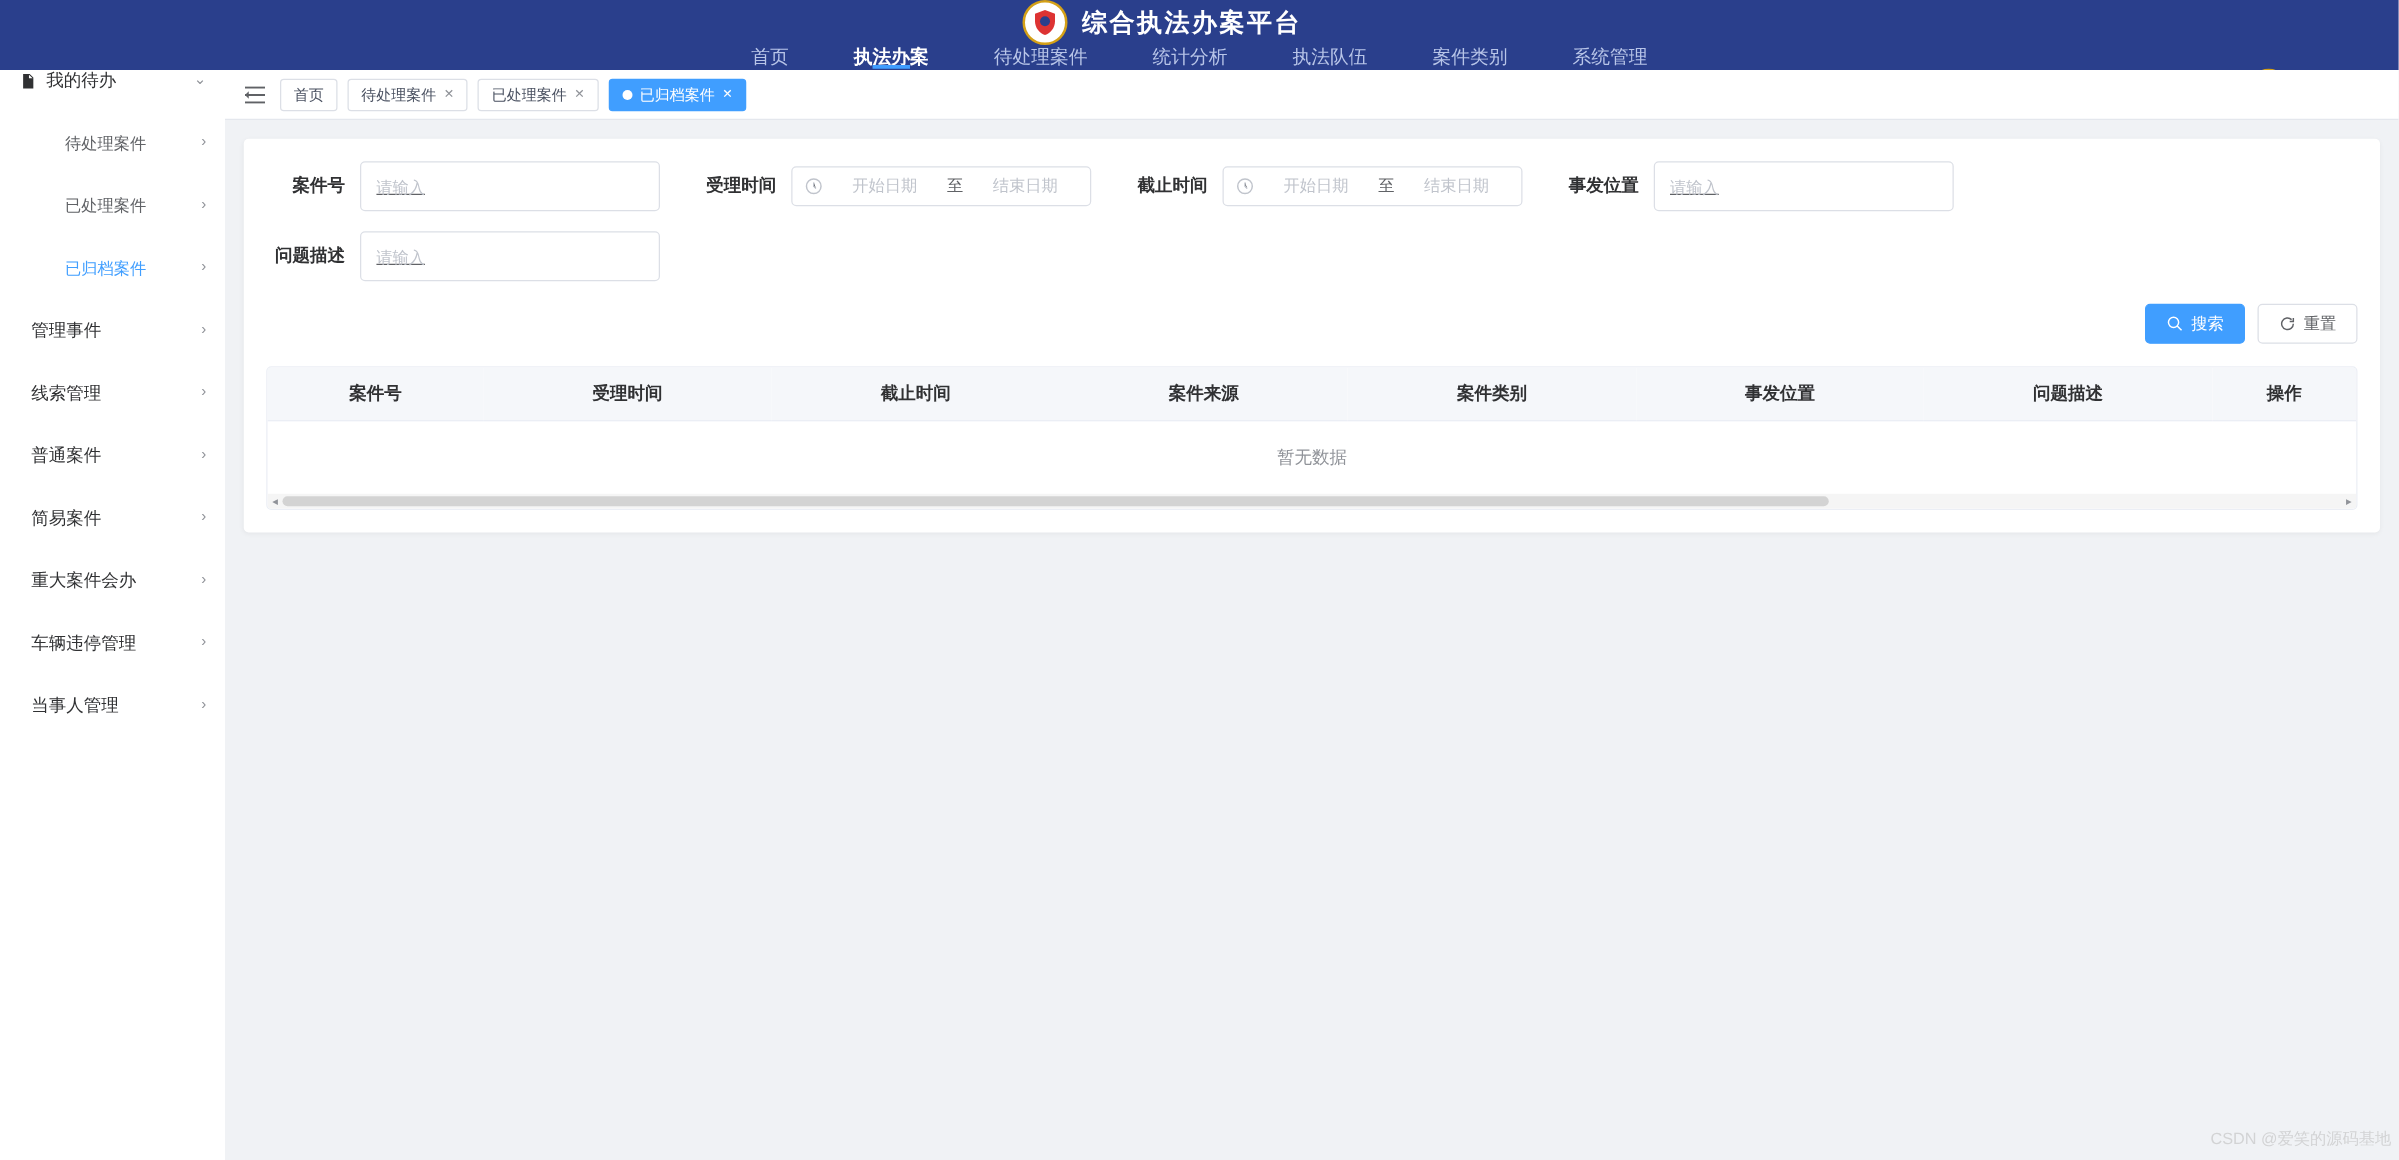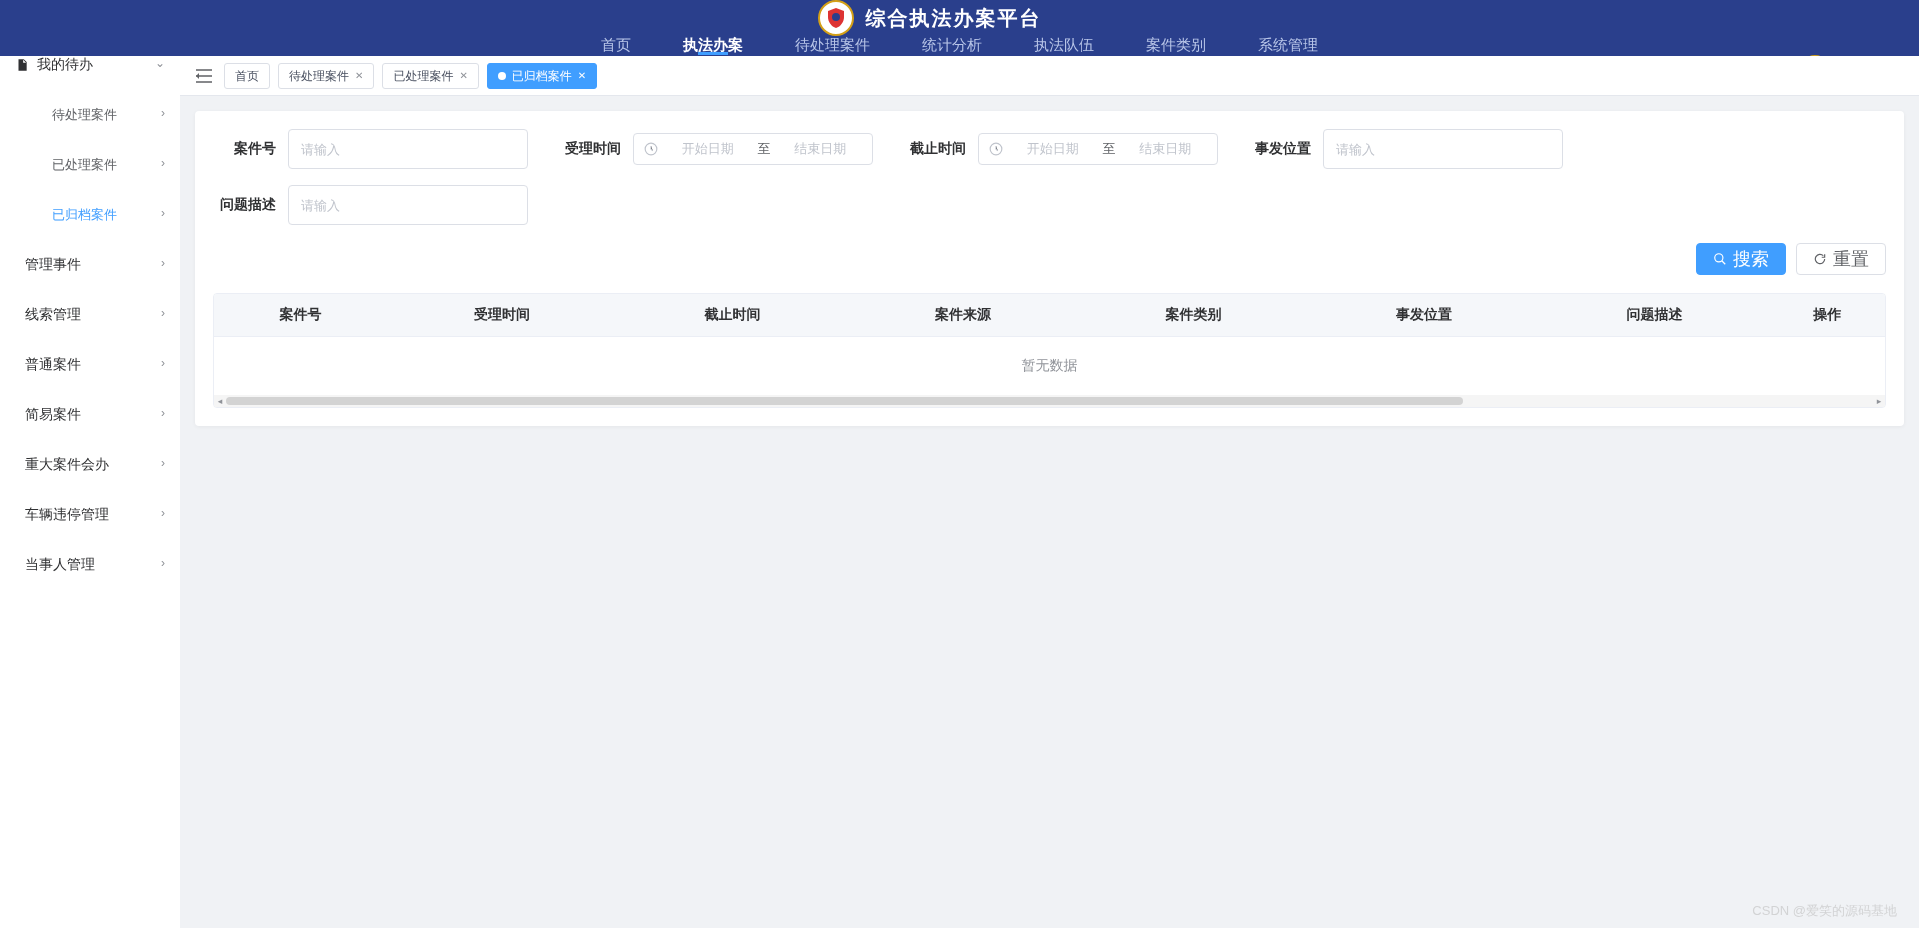--- a/index.html
+++ b/index.html
@@ -38,42 +38,42 @@
 .tab.active { background: #409eff; border-color: #409eff; color: #fff; }
 .tab .dot { width: 8px; height: 8px; border-radius: 50%; background: #fff; }
 .tab .close { font-size: 10px; color: #909399; }
 .tab.active .close { color: #fff; }
 
 .content { flex: 1; padding: 15px; overflow: auto; }
 .card { background: #fff; border-radius: 4px; padding: 18px; box-shadow: 0 1px 4px rgba(0,0,0,0.05); }
 .search-form { display: flex; flex-wrap: wrap; gap: 16px 30px; align-items: center; }
 .form-item { display: flex; align-items: center; gap: 0; }
 .form-label { width: 75px; text-align: right; padding-right: 12px; color: #303133; font-weight: 600; font-size: 14px; }
-.input { height: 40px; border: 1px solid #dcdfe6; border-radius: 4px; padding: 4px 12px; font-size: 13px; width: 240px; color: #606266; }
+.input { height: 40px; border: 1px solid #dcdfe6; border-radius: 4px; padding: 4px 12px; font-size: 13px; width: 240px; color: #606266; text-decoration: underline; }
 .input::placeholder { color: #c0c4cc; }
 .date-range { display: flex; align-items: center; border: 1px solid #dcdfe6; border-radius: 4px; height: 32px; padding: 12px 10px; width: 240px; gap: 8px; color: #c0c4cc; font-size: 13px; }
 .date-range .sep { color: #606266; }
 .date-icon { color: #c0c4cc; flex-shrink: 0; }
 .date-ph { flex: 1; text-align: center; }
 .form-actions { display: flex; justify-content: flex-end; gap: 10px; margin-top: 18px; }
-.btn { height: 32px; padding: 0 16px; border-radius: 4px; border: 1px solid #dcdfe6; background: #fff; cursor: pointer; font-size: 18px; display: inline-flex; align-items: center; gap: 6px; color: #606266; }
+.btn { height: 32px; padding: 0 16px; border-radius: 4px; border: 1px solid #dcdfe6; background: #fff; cursor: pointer; font-size: 13px; display: inline-flex; align-items: center; gap: 6px; color: #606266; }
 .btn.primary { background: #409eff; border-color: #409eff; color: #fff; }
 
 .table-wrap { margin-top: 18px; border: 1px solid #ebeef5; border-radius: 4px; overflow: hidden; }
 .table { width: 100%; border-collapse: collapse; }
 .table th { background: #f5f7fa; padding: 12px 0; text-align: center; font-weight: 700; color: #303133; font-size: 14px; border-bottom: 1px solid #ebeef5; }
 .table th + th { border-left: 0; }
 .empty { text-align: center; padding: 20px 0; color: #909399; font-size: 14px; }
 .hscroll { height: 12px; background: #f5f5f5; position: relative; }
 .hscroll .thumb { position: absolute; left: 12px; top: 2px; height: 8px; width: 74%; background: #d3d3d3; border-radius: 4px; }
 .hscroll .arrow-l, .hscroll .arrow-r { position: absolute; top: 0; width: 12px; height: 12px; color: #909399; font-size: 9px; display: flex; align-items: center; justify-content: center; }
 .hscroll .arrow-l { left: 0; }
 .hscroll .arrow-r { right: 0; }
 
-.watermark { position: fixed; right: 22px; bottom: 8px; color: #bfbfbf; font-size: 13px; opacity: 0.6; }
+.watermark { position: fixed; right: 6px; bottom: 8px; color: #bfbfbf; font-size: 13px; opacity: 0.6; }
 </style>
 </head>
 <body>
 
 <div class="header">
   <div class="logo-wrap">
     <div class="logo-badge">
       <svg viewBox="0 0 24 24">
           <path fill="#d33" d="M12 2l8 3v6c0 5-3.4 9.6-8 11-4.6-1.4-8-6-8-11V5l8-3z"></path>
           <circle cx="12" cy="11" r="4" fill="#2a3f8c"></circle>

